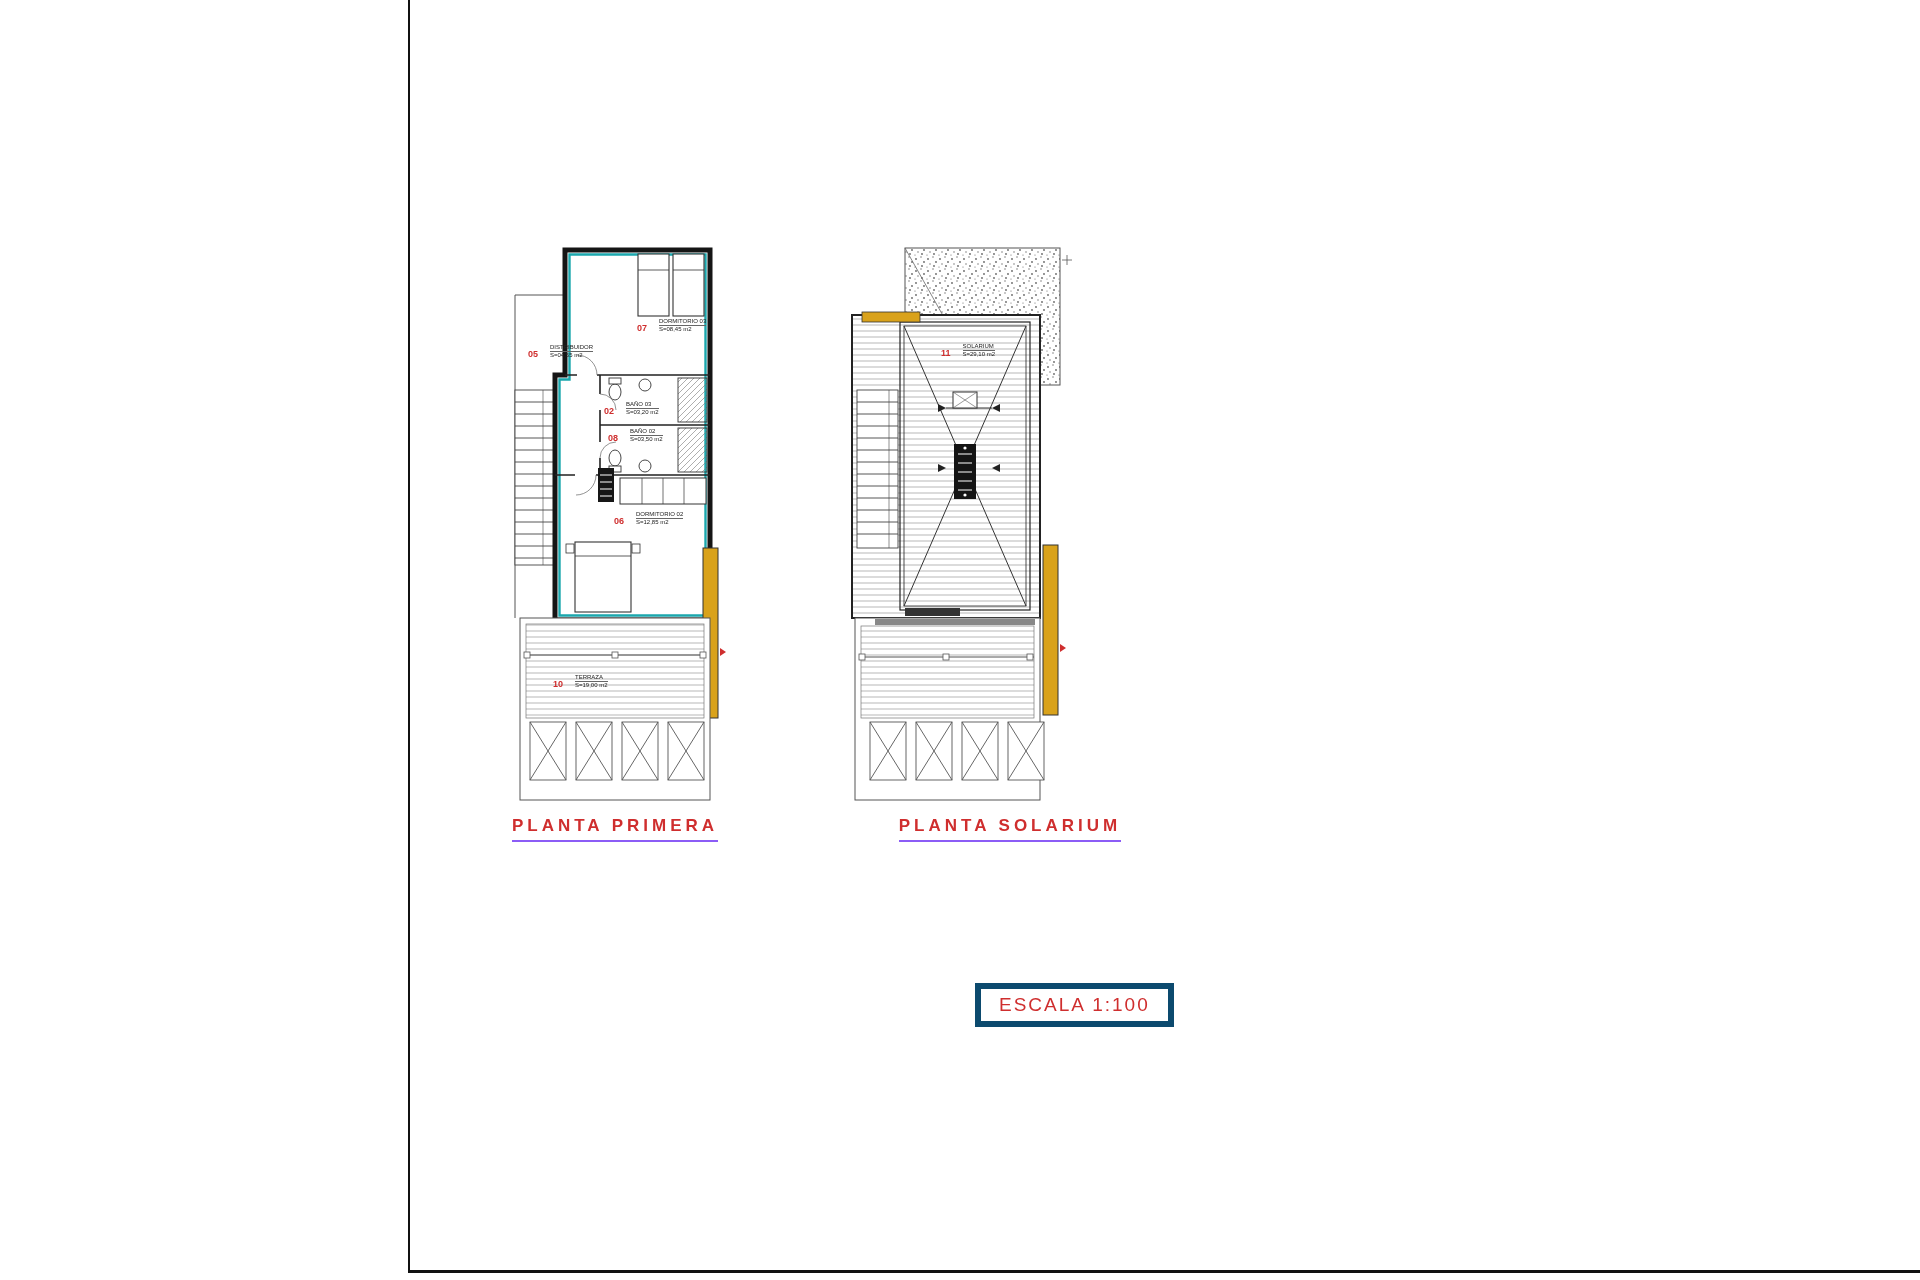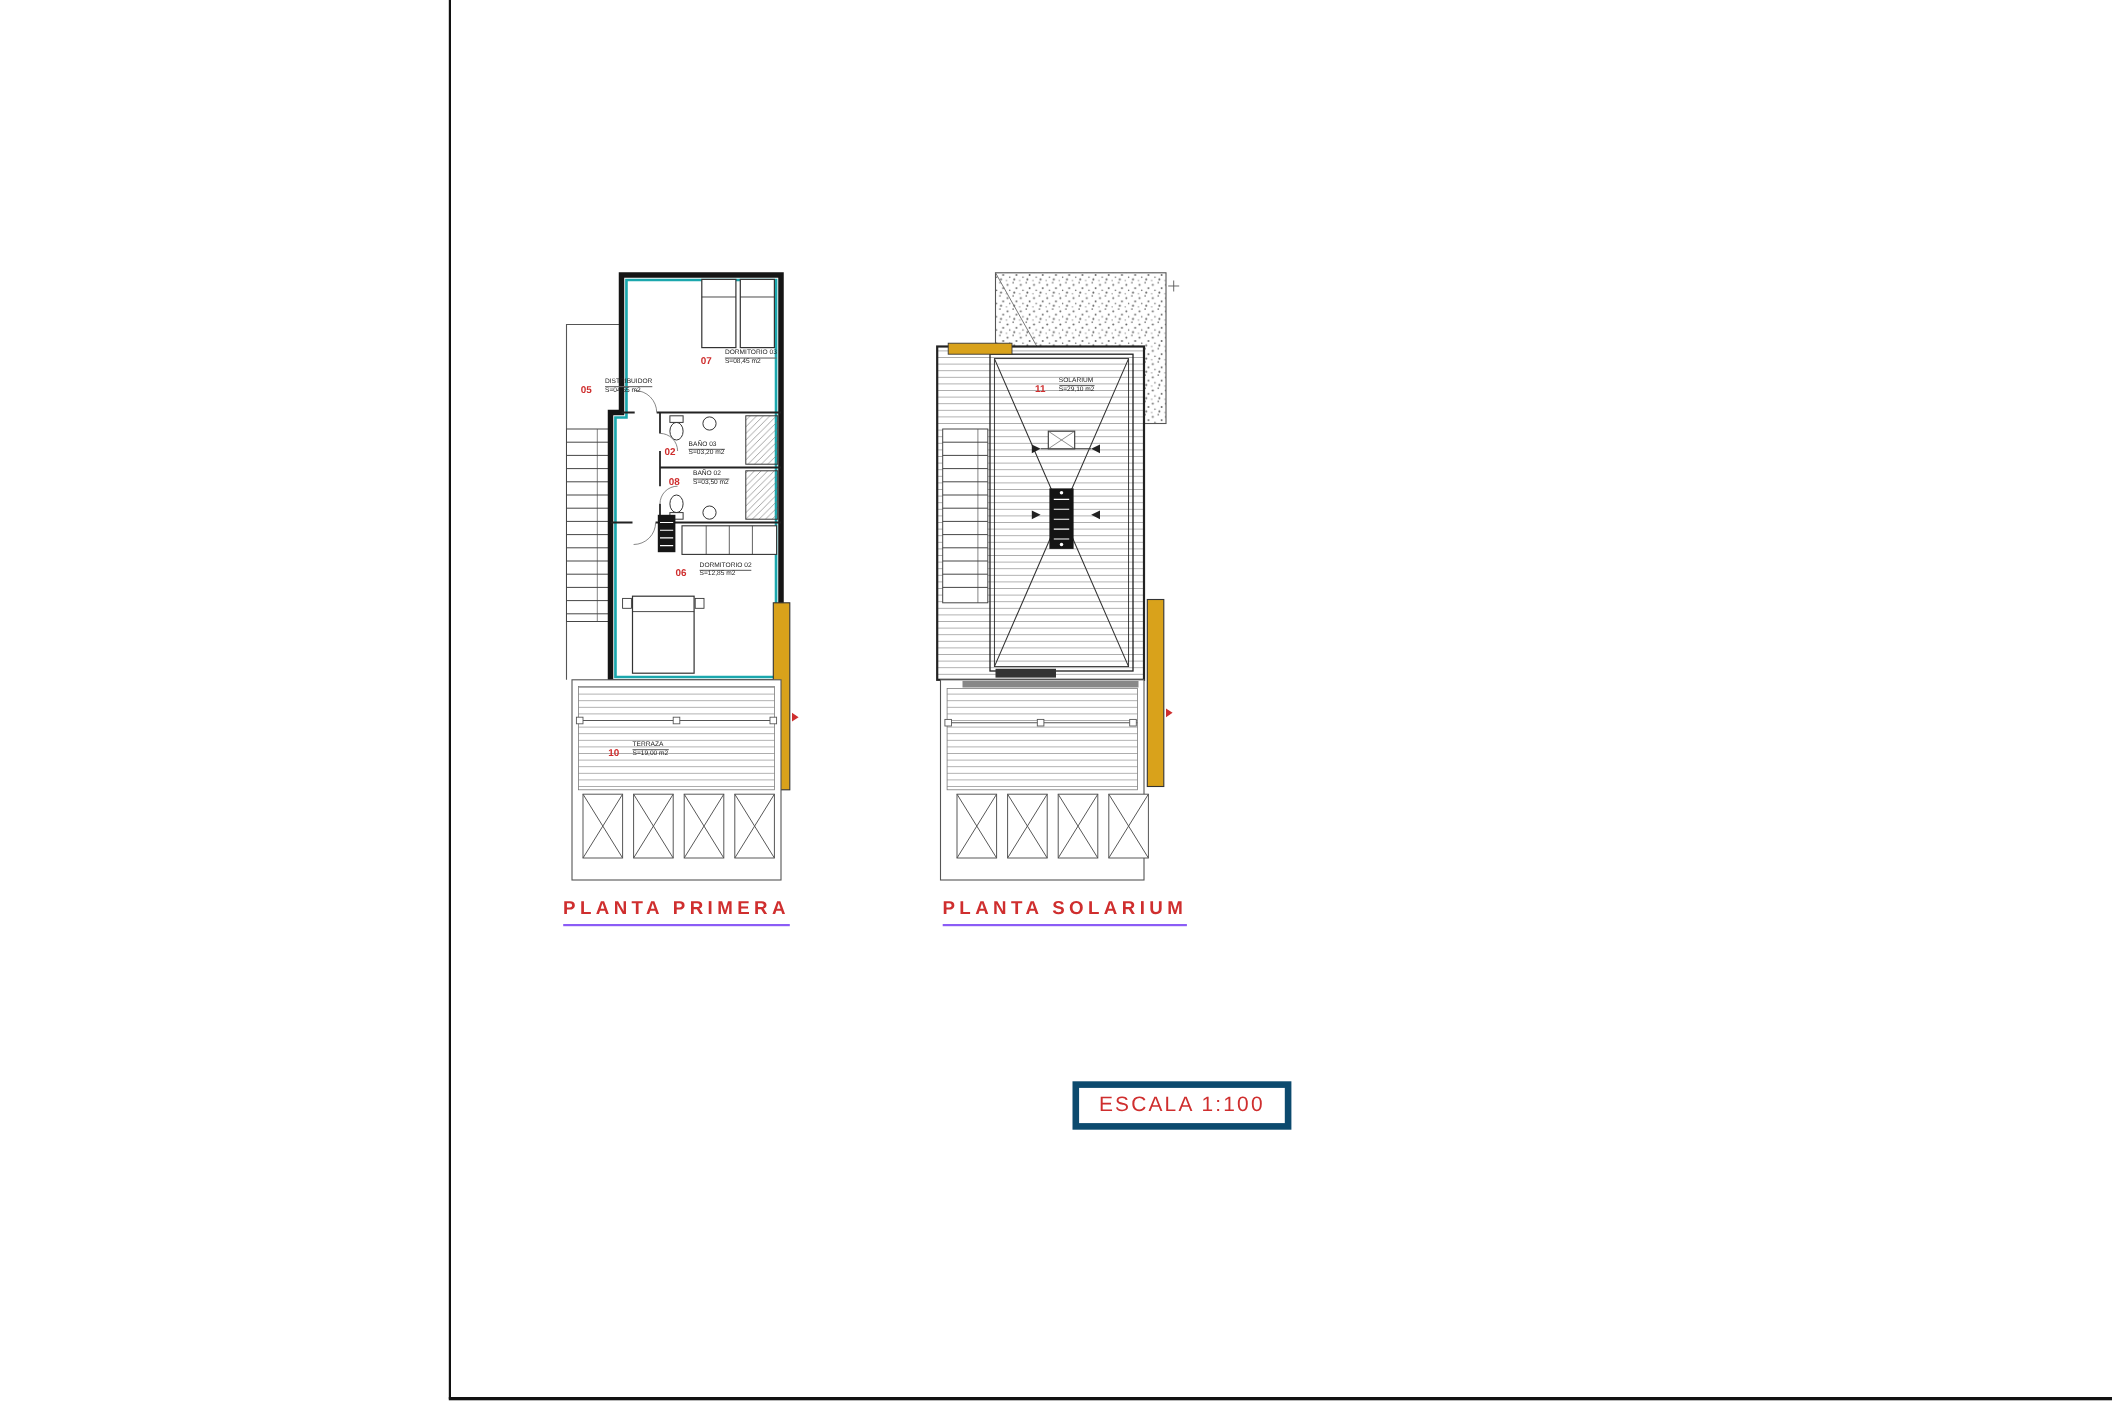--- a/index.html
+++ b/index.html
@@ -259,17 +259,17 @@
   <span class="rn">11</span>
   <span class="rt">
       <span class="rname">SOLARIUM</span>
       <span class="rarea">S=29,10 m2</span>
     </span>
 </div>
 
 <div class="plan-caption" style="left:490px;top:816px;width:250px;">
   <span>PLANTA PRIMERA</span>
 </div>
-<div class="plan-caption" style="left:838px;top:816px;width:260px;text-align:center;">
+<div class="plan-caption" style="left:880px;top:816px;width:260px;text-align:center;">
   <span>PLANTA SOLARIUM</span>
 </div>
 
 <div class="scale-box">ESCALA 1:100</div>
 
 </body></html>

